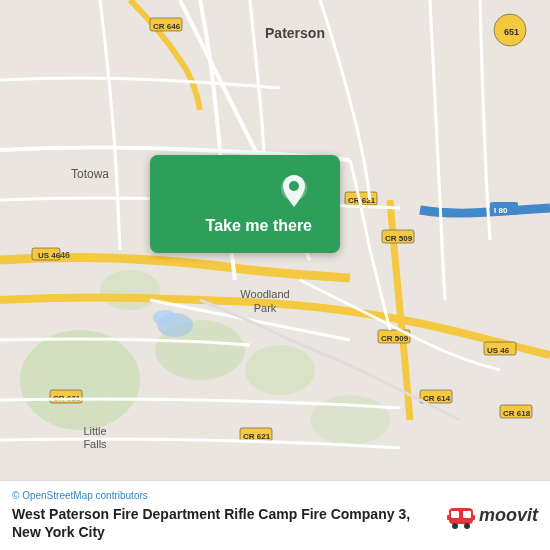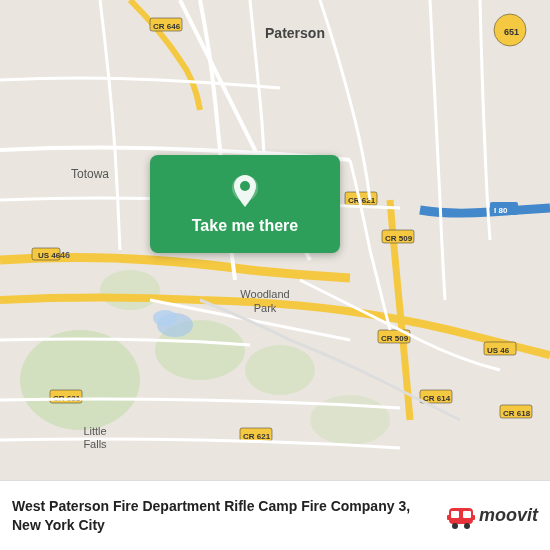--- a/index.html
+++ b/index.html
@@ -41,21 +41,21 @@
       background-color: #2e9e5b;
       color: white;
       border: none;
       border-radius: 8px;
       padding: 18px 28px;
       font-size: 16px;
       font-weight: 600;
       cursor: pointer;
       display: flex;
       flex-direction: column;
-      align-items: center;
+      align-items: flex-end;
       gap: 8px;
       width: 190px;
       box-shadow: 0 2px 8px rgba(0,0,0,0.3);
     }
 
     #take-me-there-btn .pin-icon {
       width: 36px;
       height: 36px;
     }
 
@@ -206,20 +206,23 @@
         <path d="M18 2 C12 2 7 7 7 13 C7 21 18 34 18 34 C18 34 29 21 29 13 C29 7 24 2 18 2 Z" fill="white" opacity="0.9"></path>
         <circle cx="18" cy="13" r="5" fill="#2e9e5b"></circle>
       </svg>
       <span>Take me there</span>
     </button>
   </div>
 </div>
 
 <div id="info-bar">
   <div id="info-left">
+    <div id="osm-attribution">
+      <span>© </span><span style="color:#3388cc; cursor:pointer;">OpenStreetMap</span><span> contributors</span>
+    </div>
     <div id="place-name">West Paterson Fire Department Rifle Camp Fire Company 3, New York City</div>
   </div>
   <div id="moovit-logo">
 
     <svg id="moovit-bus-icon" viewBox="0 0 28 28" xmlns="http://www.w3.org/2000/svg">
       <rect x="2" y="6" width="24" height="16" rx="4" fill="#e8333a"></rect>
       <rect x="4" y="9" width="8" height="7" rx="1" fill="white"></rect>
       <rect x="16" y="9" width="8" height="7" rx="1" fill="white"></rect>
       <circle cx="8" cy="24" r="3" fill="#333"></circle>
       <circle cx="20" cy="24" r="3" fill="#333"></circle>

